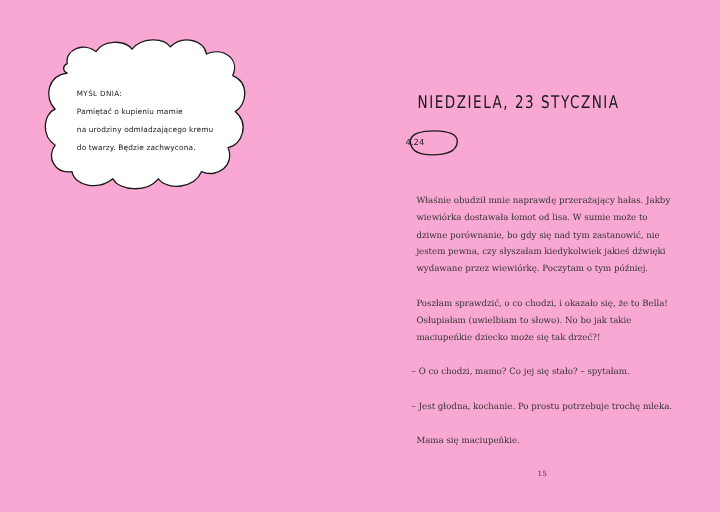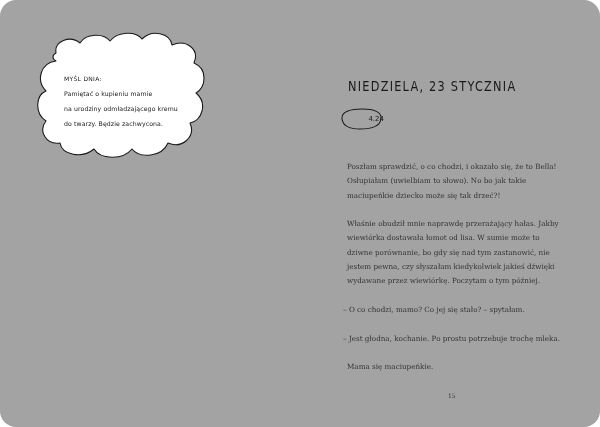--- a/index.html
+++ b/index.html
@@ -10,22 +10,21 @@
     body {
       width: 600px;
       height: 427px;
       position: relative;
       overflow: hidden;
       color: #2a2a2a;
     }
     .spread {
       position: absolute;
       inset: 0;
-      background: #a3a3a3;
-      border-radius: 16px;
+      background: #f9a8d4;
     }
     .page-left {
       position: absolute;
       left: 0; top: 0;
       width: 300px; height: 427px;
     }
     .page-right {
       position: absolute;
       left: 300px; top: 0;
       width: 300px; height: 427px;
@@ -78,21 +77,21 @@
     .time-badge svg {
       position: absolute;
       left: 0; top: 0;
     }
     .time-badge .time-label {
       position: absolute;
       left: 0; top: 0;
       width: 46px;
       height: 24px;
       line-height: 24px;
-      text-align: right;
+      text-align: left;
       font-family: "DejaVu Sans", sans-serif;
       font-size: 7px;
       color: #1a1a1a;
     }
     .body-text {
       position: absolute;
       left: 347px;
       top: 160px;
       width: 215px;
       font-family: "DejaVu Serif", serif;
@@ -154,22 +153,22 @@
   <div class="heading">NIEDZIELA, 23 STYCZNIA</div>
 
   <div class="time-badge">
     <svg width="46" height="24" viewBox="0 0 46 24">
       <path d="M4,12 C3,4 14,2 24,2 C36,2 44,5 43,12 C42,19 34,22 22,22 C11,22 5,19 4,12 Z" fill="none" stroke="#1a1a1a" stroke-width="1.1"></path>
     </svg>
     <div class="time-label">4.24</div>
   </div>
 
   <div class="body-text">
+    <p>Właśnie obudził mnie naprawdę przerażający hałas. Jakby wiewiórka dostawała łomot od lisa. W sumie może to dziwne porównanie, bo gdy się nad tym zastanowić, nie jestem pewna, czy słyszałam kiedykolwiek jakieś dźwięki wydawane przez wiewiórkę. Poczytam o tym później.</p>
     <p>Poszłam sprawdzić, o co chodzi, i okazało się, że to Bella! Osłupiałam (uwielbiam to słowo). No bo jak takie maciupeńkie dziecko może się tak drzeć?!</p>
-    <p>Właśnie obudził mnie naprawdę przerażający hałas. Jakby wiewiórka dostawała łomot od lisa. W sumie może to dziwne porównanie, bo gdy się nad tym zastanowić, nie jestem pewna, czy słyszałam kiedykolwiek jakieś dźwięki wydawane przez wiewiórkę. Poczytam o tym później.</p>
     <p class="dialog">– O co chodzi, mamo? Co jej się stało? – spytałam.</p>
     <p class="dialog">– Jest głodna, kochanie. Po prostu potrzebuje trochę mleka.</p>
     <p>Mama się maciupeńkie.</p>
   </div>
 
   <div class="page-number">15</div>
 
 </div>
 
 </body></html>

